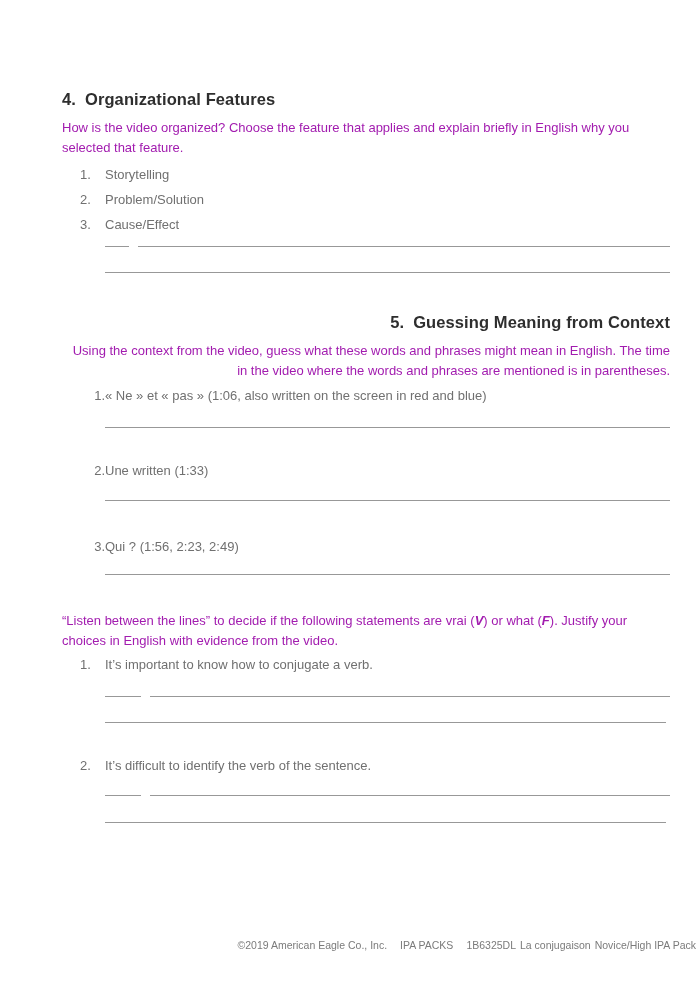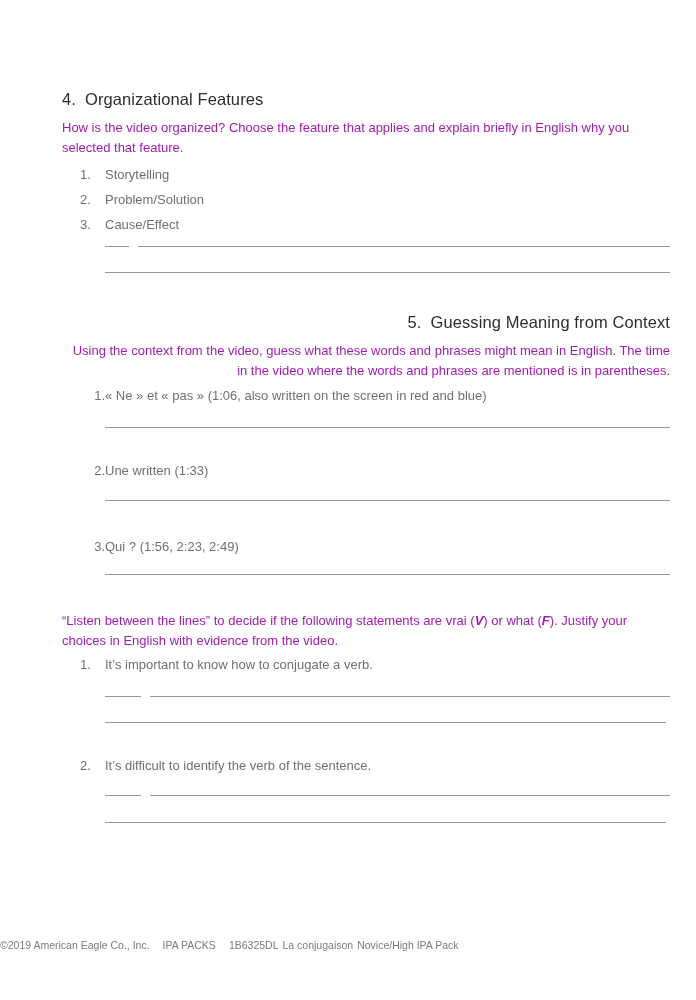--- a/index.html
+++ b/index.html
@@ -9,21 +9,21 @@
     background:#ffffff;
     font-family:"Liberation Sans", sans-serif;
     overflow:hidden;
     margin:0 auto;
   }
   .content{padding:90px 26px 0 62px;}
 
   .sec-heading{
     margin:0;
     font-size:16.5px;
-    font-weight:400;
+    font-weight:700;
     line-height:18px;
     color:#2e2e2e;
     letter-spacing:.1px;
   }
   .sec-heading .sec-num{display:inline-block;margin-right:9px;}
 
   .instructions{
     margin:10px 0 0 0;
     font-size:13px;
     line-height:19.5px;
@@ -71,21 +71,21 @@
   .inf-item-1{margin-top:6px;}
   .inf-row-1a{margin-top:23px;}
   .inf-line-1b{margin-top:25px;margin-right:4px;}
   .inf-item-2{margin-top:34px;}
   .inf-row-2a{margin-top:21px;}
   .inf-line-2b{margin-top:26px;margin-right:4px;}
 
   .footer{
     position:absolute;
     top:939px;left:0;right:0;
-    text-align:left;
+    text-align:right;
     font-size:10.5px;
     color:#7b7b7b;
     line-height:13px;
   }
   .footer .gap-md{display:inline-block;margin-left:13px;}
   .footer .gap-sm{display:inline-block;margin-left:4px;}
 </style>
 </head>
 <body>
 

